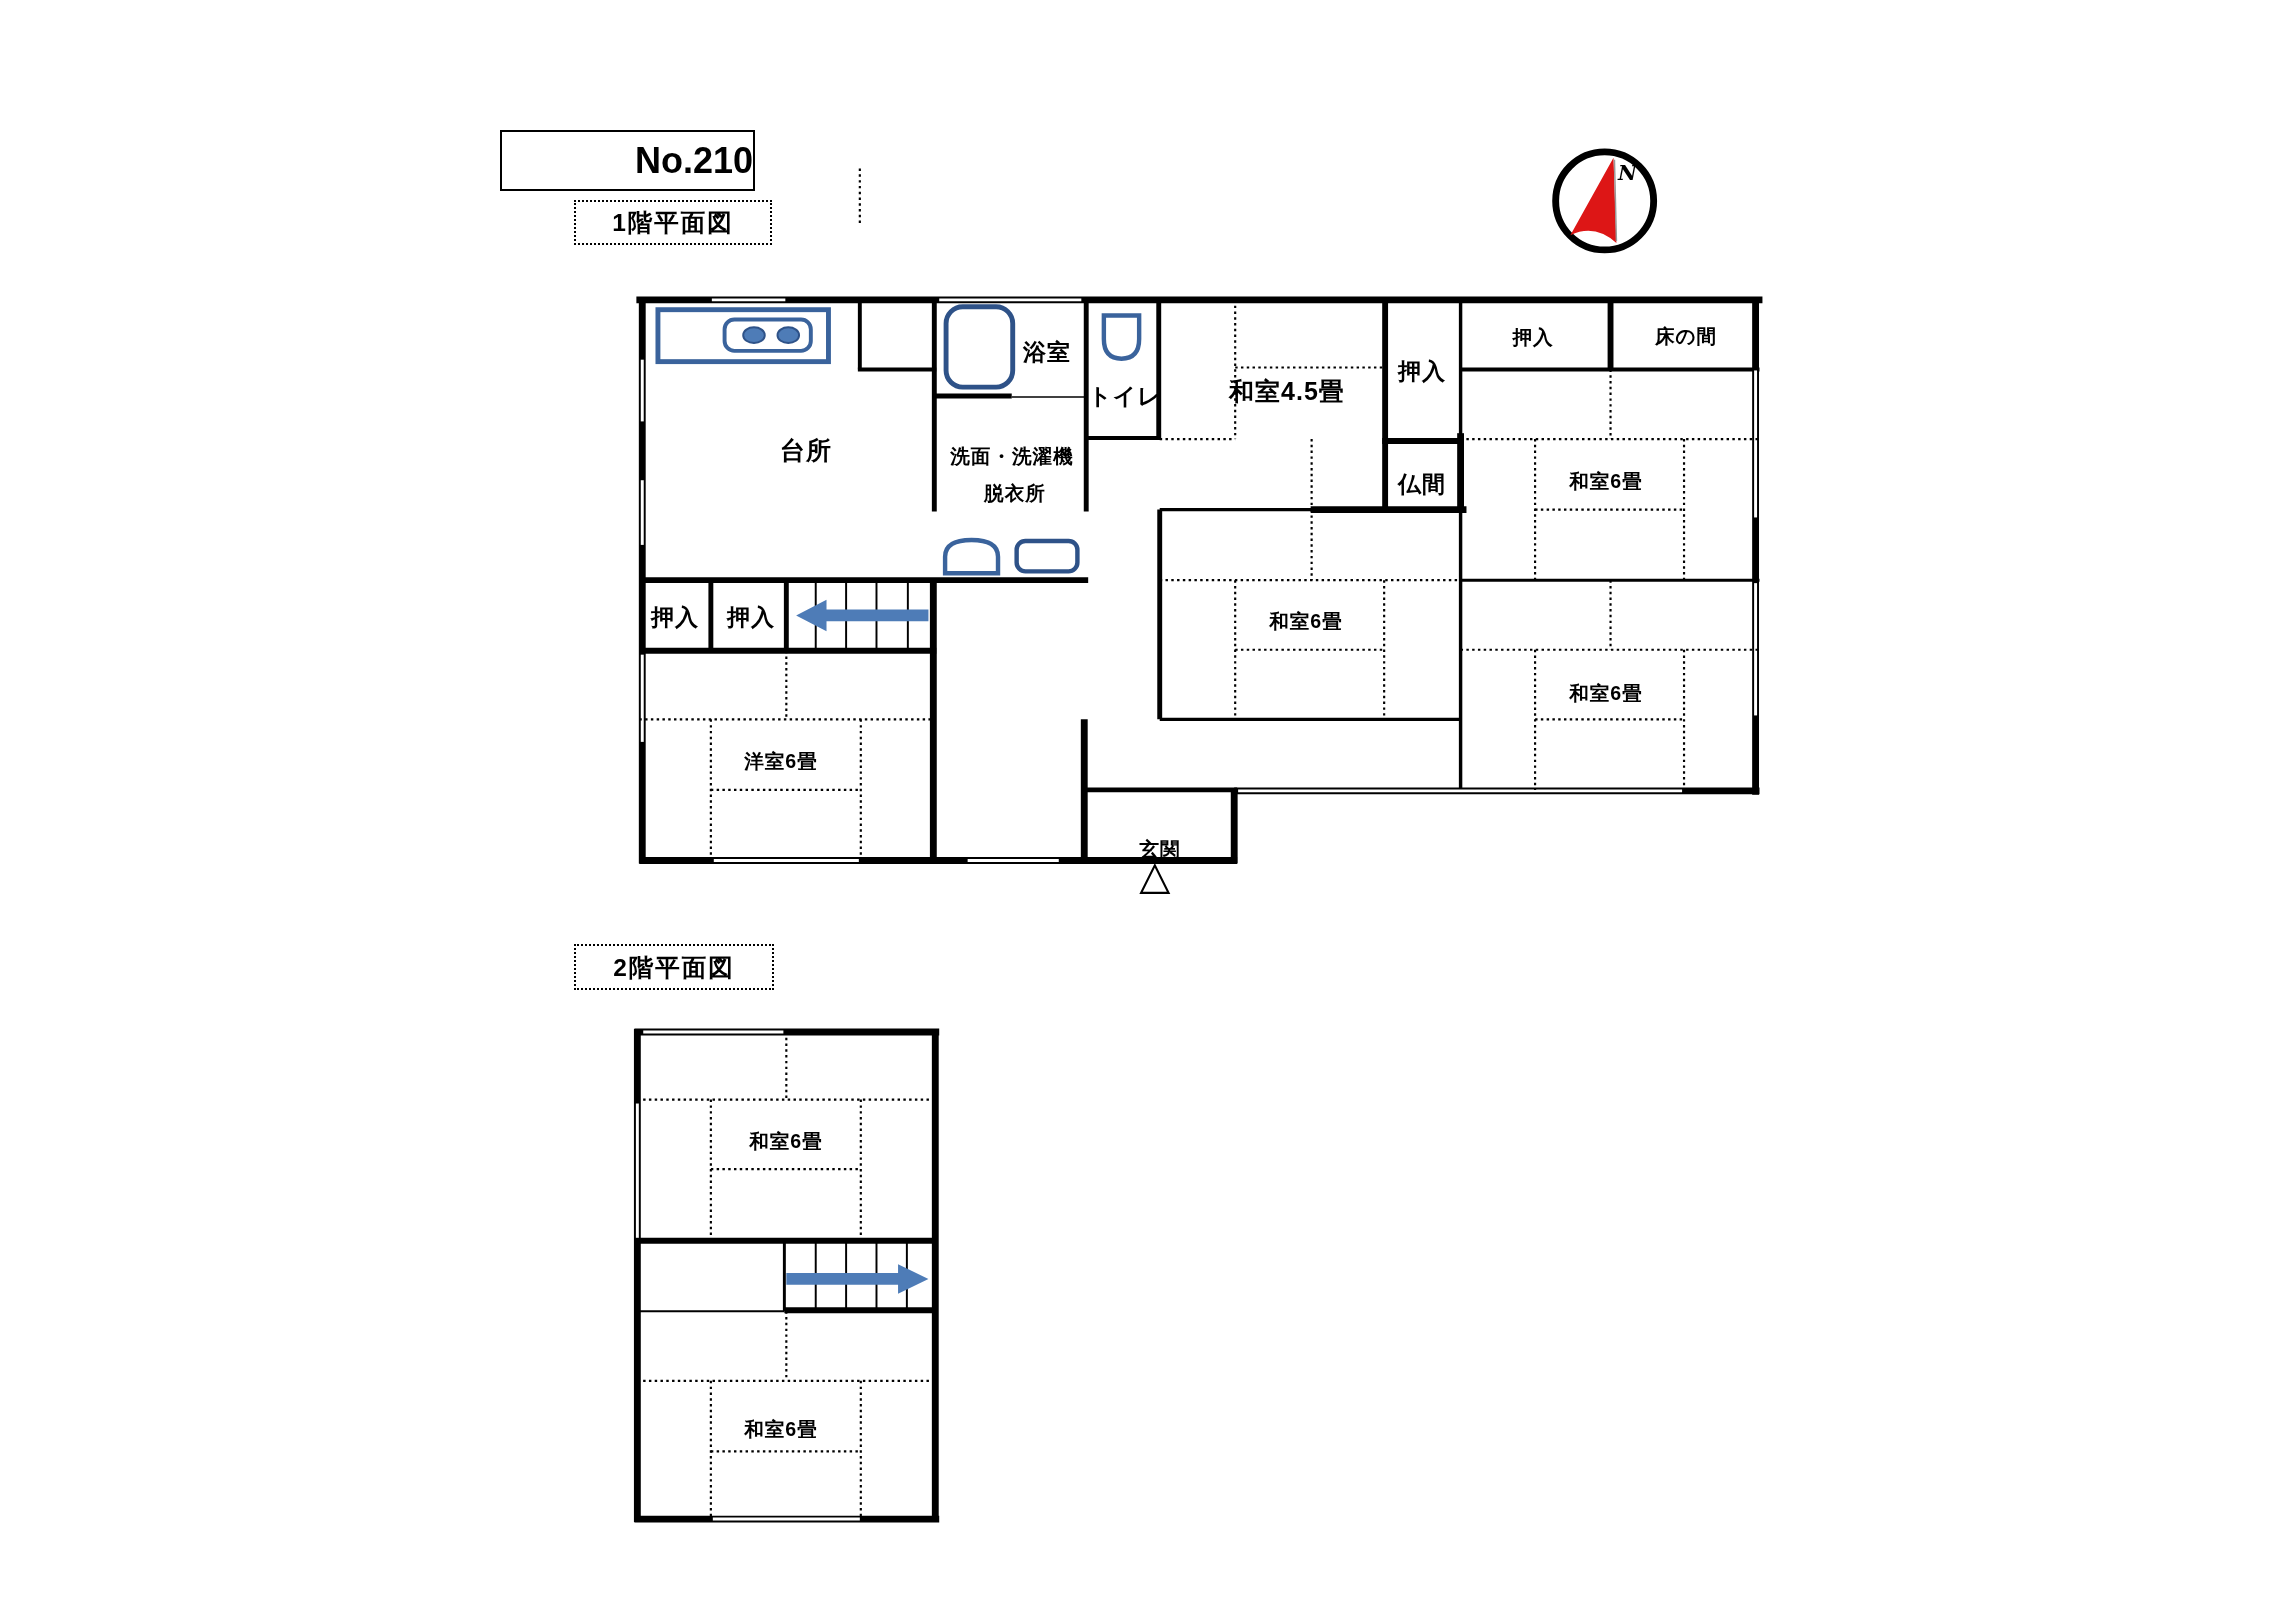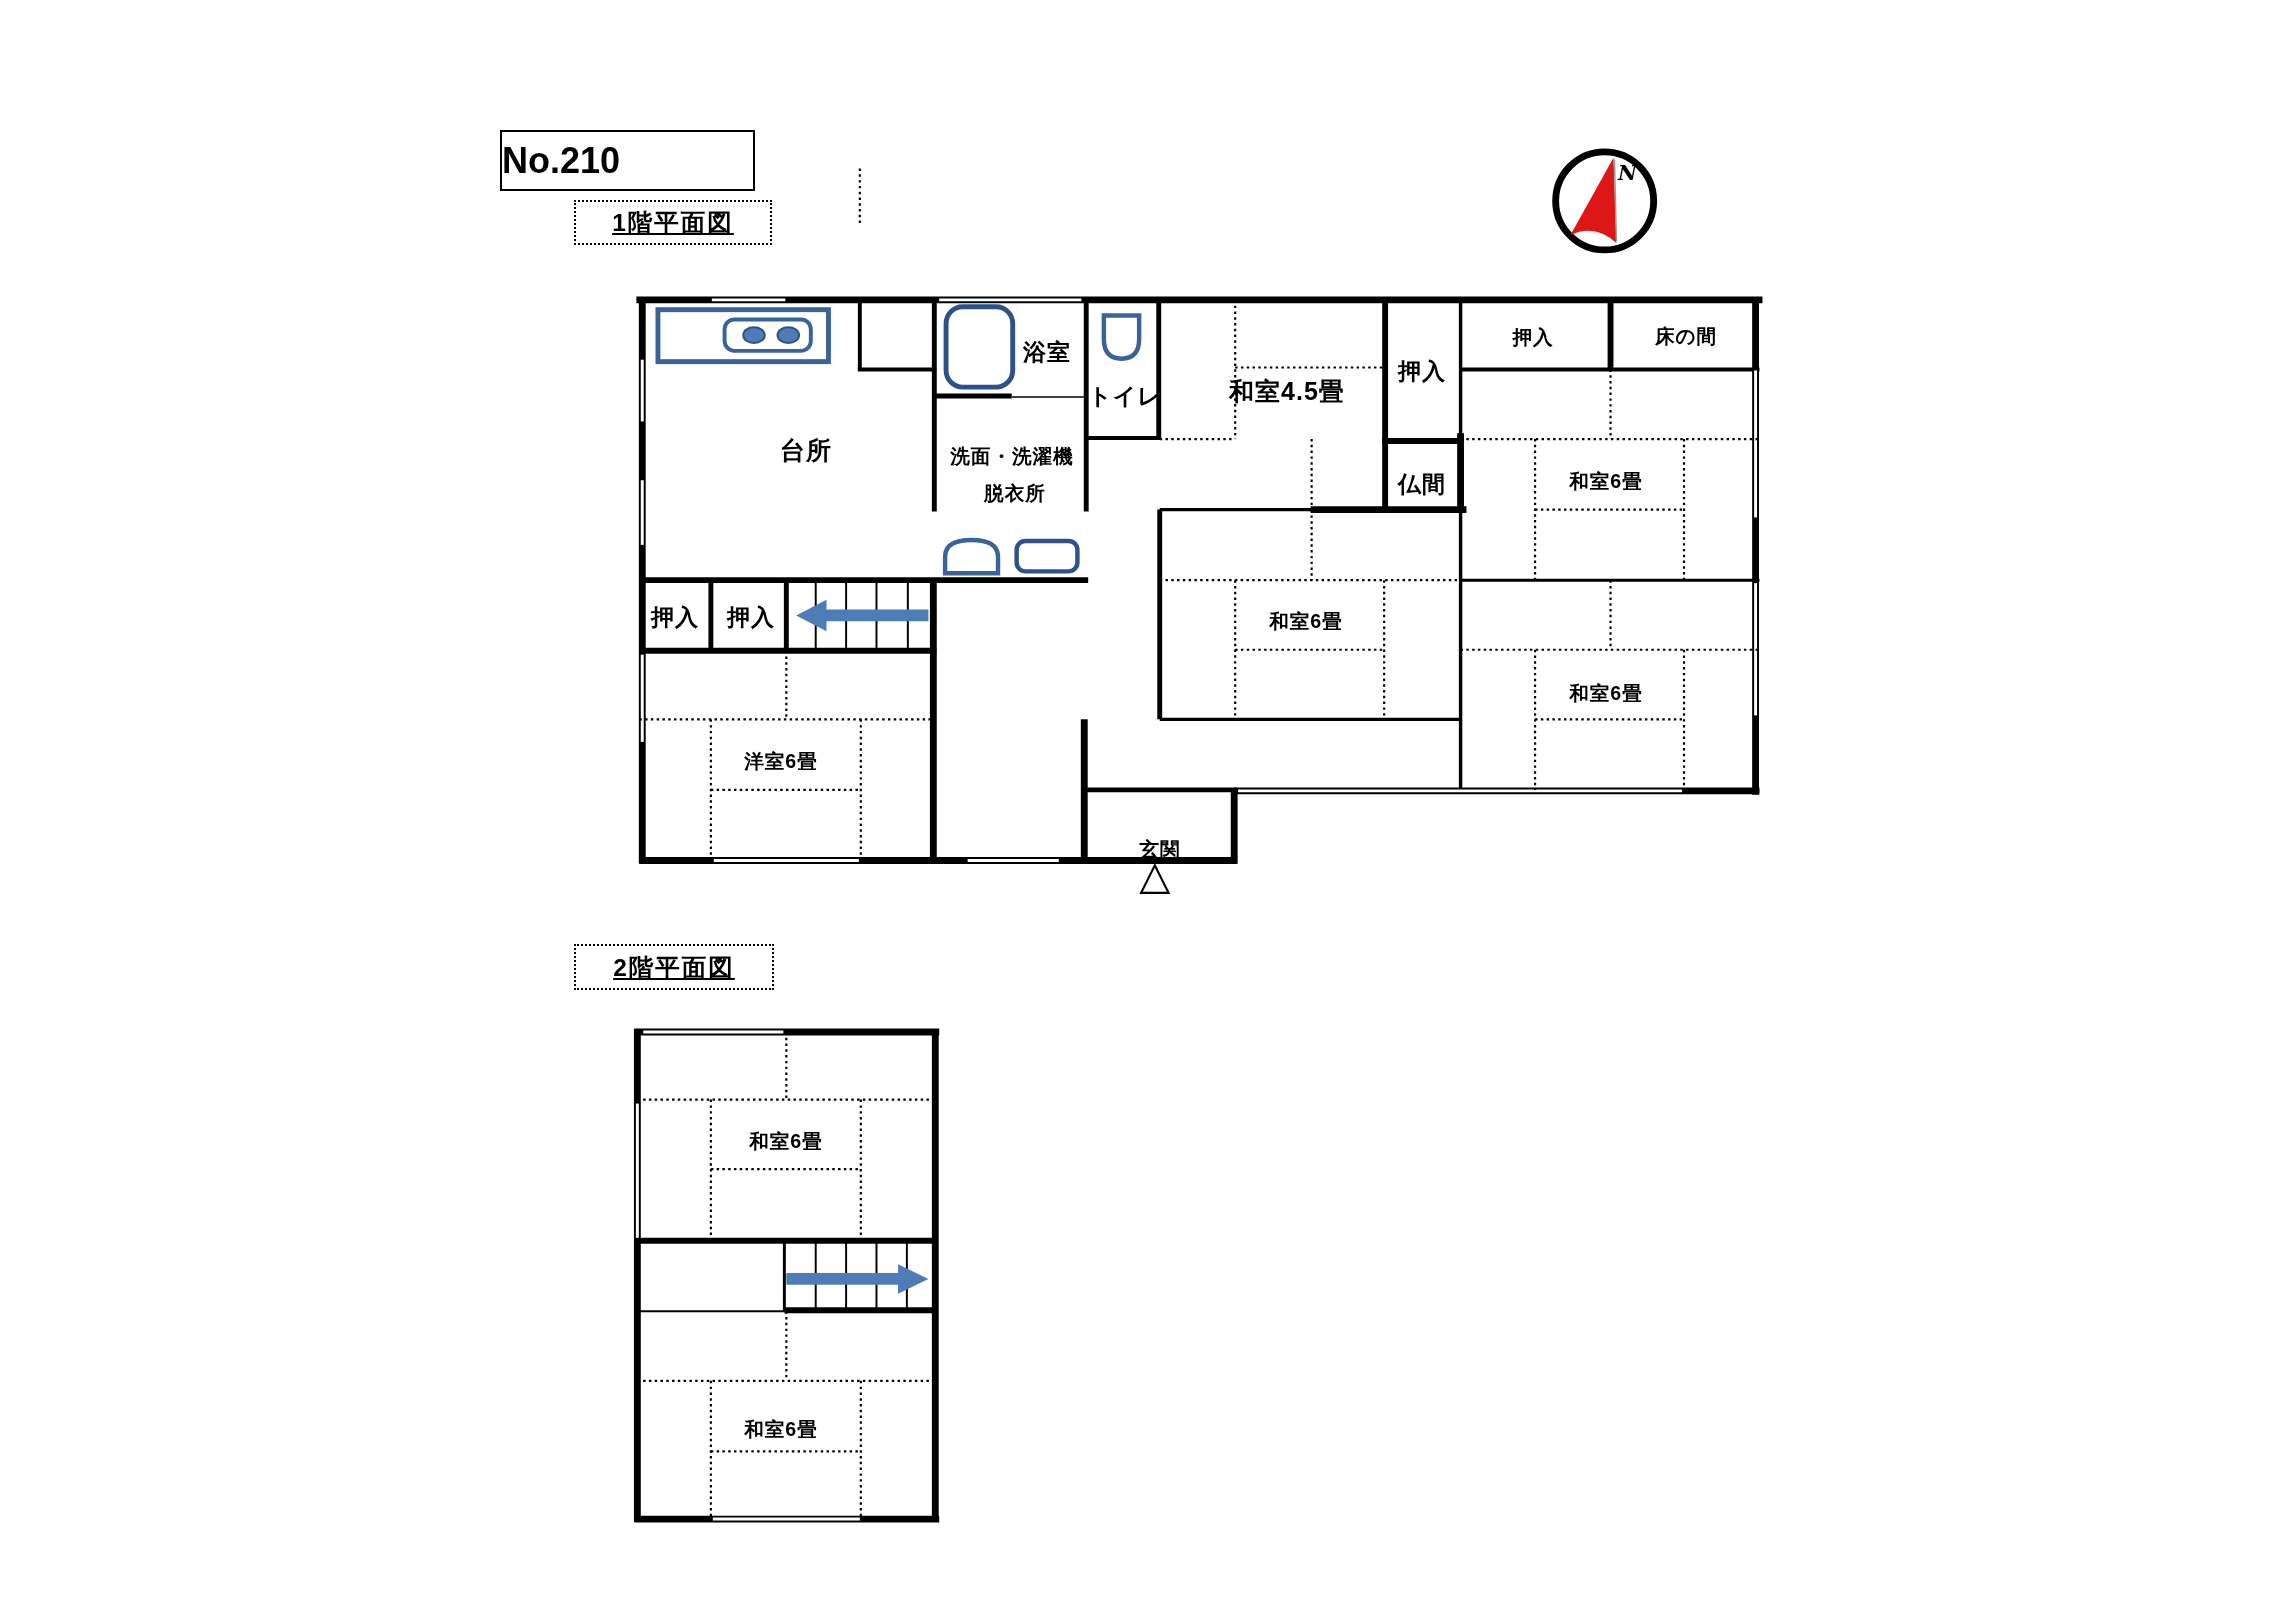--- a/index.html
+++ b/index.html
@@ -3,25 +3,25 @@
 <meta charset="utf-8">
 <style>
   html,body{margin:0;padding:0;background:#fff;}
   #page{position:relative;width:2292px;height:1620px;background:#fff;
         font-family:"Liberation Sans",sans-serif;color:#000;overflow:hidden;}
   #plan-svg{position:absolute;left:0;top:0;}
   .lbl{position:absolute;transform:translate(-50%,-50%);font-weight:bold;
        white-space:nowrap;letter-spacing:1px;color:#000;}
   .fs19{font-size:23px;} .fs20{font-size:19.6px;} .fs21{font-size:25px;}
   #title-box{position:absolute;left:500px;top:130px;width:251px;height:57px;
-       border:2.9px solid #000;display:flex;align-items:center;justify-content:flex-start;
+       border:2.9px solid #000;display:flex;align-items:center;justify-content:flex-end;
        font-size:36px;font-weight:bold;}
   .caption-box{position:absolute;border:2px dotted #000;display:flex;
        align-items:center;justify-content:center;font-size:24.5px;font-weight:bold;
-       letter-spacing:2px;text-decoration:underline;}
+       letter-spacing:2px;}
   #cap1{left:574px;top:200px;width:194px;height:41px;}
   #cap2{left:574px;top:944px;width:196px;height:42px;}
   .wall{stroke:#000;fill:none;}
   .win{stroke:#fff;fill:none;}
   .dot{stroke:#000;stroke-width:2.2;stroke-dasharray:2.5 3.4;fill:none;}
   .fixA{stroke:#3a639c;fill:none;}
   .fixB{stroke:#2e5288;fill:none;}
 </style>
 </head>
 <body>

